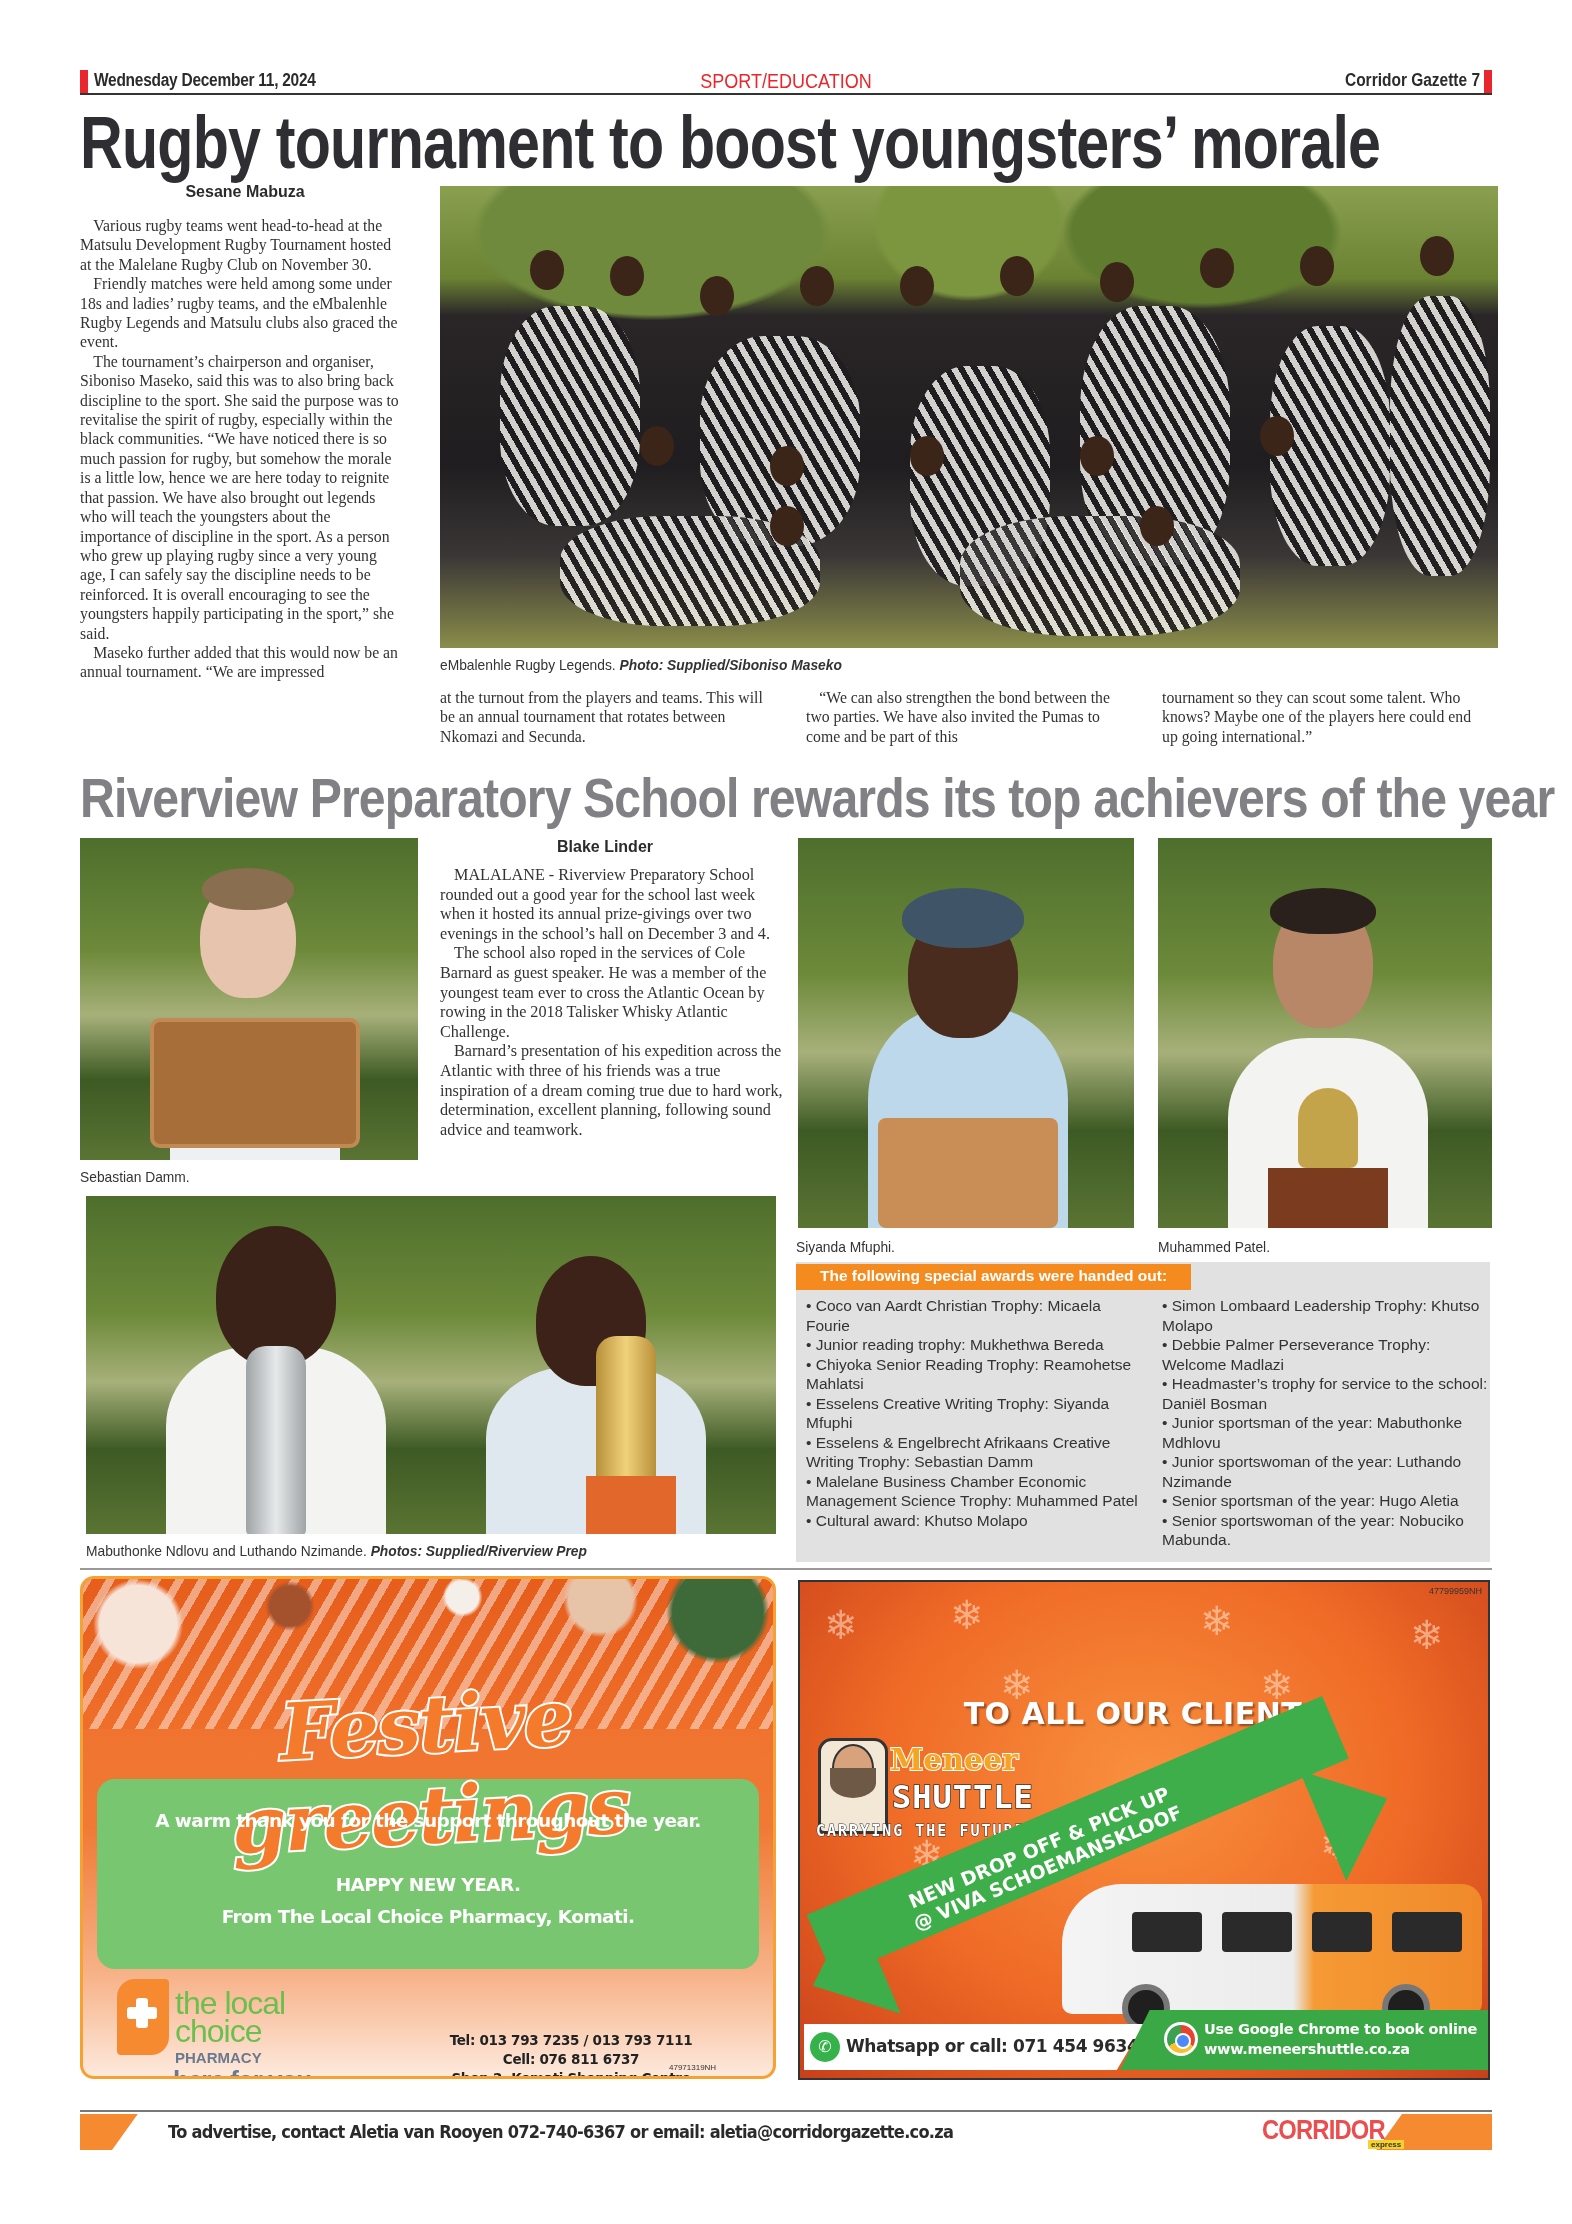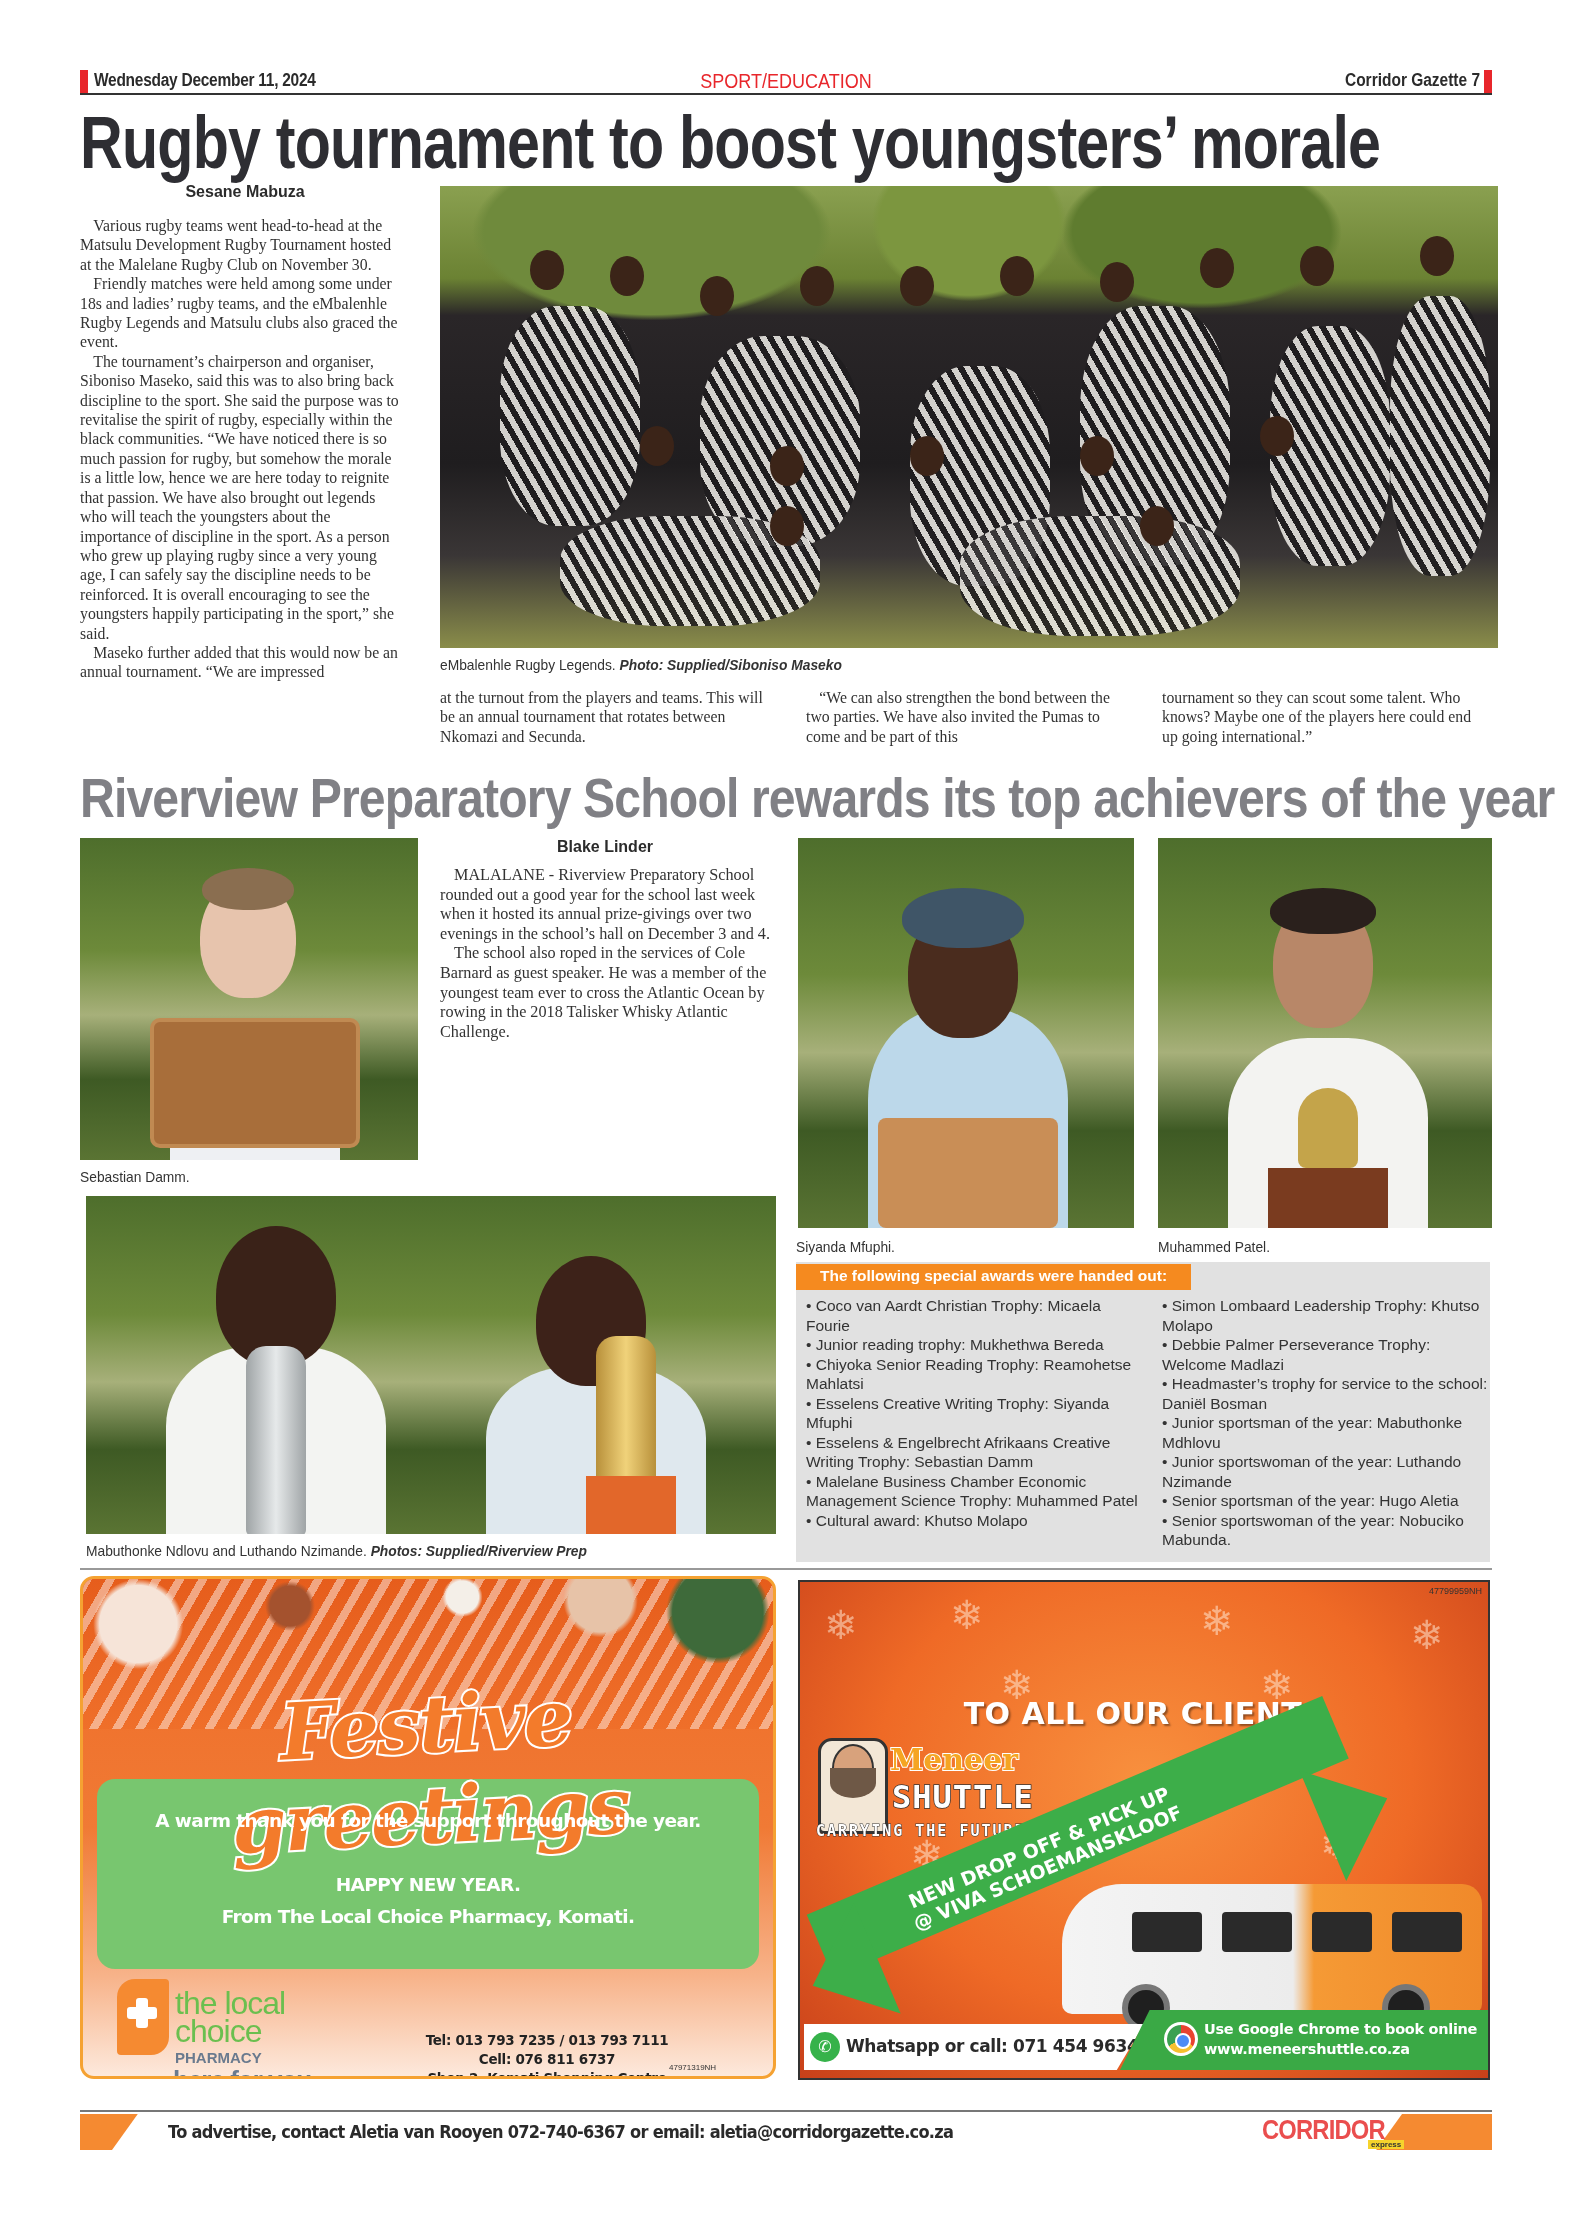--- a/index.html
+++ b/index.html
@@ -67,21 +67,21 @@
       linear-gradient(180deg, #e65d1c, #ef6f2a); }
   .festive-title { left: 0; width: 100%; top: 100px; text-align: center; font-family: "DejaVu Serif", serif; font-style: italic; font-weight: bold; font-size: 78px; color: #f37b2b; -webkit-text-stroke: 4px #fff; paint-order: stroke fill; letter-spacing: -2px; transform: rotate(-3deg); }
   .green-panel { left: 14px; top: 200px; width: 662px; height: 190px; background: #78c66f; border-radius: 18px; }
   .ad-msg { left: 14px; width: 662px; text-align: center; font-family: "DejaVu Sans", sans-serif; font-weight: bold; color: #fff; font-size: 18.5px; line-height: 32px; letter-spacing: -0.6px; }
   .tlc-logo-mark { left: 34px; top: 400px; width: 52px; height: 76px; background: #f58a31; border-radius: 18px 4px 18px 4px; }
   .tlc-cross-h { left: 44px; top: 428px; width: 30px; height: 12px; background: #fff; border-radius: 3px; }
   .tlc-cross-v { left: 53px; top: 419px; width: 12px; height: 30px; background: #fff; border-radius: 3px; }
   .tlc-name { left: 92px; top: 410px; font-family: "Liberation Sans", sans-serif; font-size: 32px; line-height: 28px; color: #6bbf4f; letter-spacing: -1px; }
   .tlc-pharm { left: 92px; top: 470px; font-family: "Liberation Sans", sans-serif; font-weight: bold; font-size: 15px; color: #6a7a8e; }
   .tlc-tag { left: 90px; top: 486px; font-family: "Liberation Sans", sans-serif; font-weight: bold; font-size: 26px; color: #6a7a8e; letter-spacing: -1px; }
-  .tlc-contact { left: 274px; top: 452px; width: 380px; text-align: center; font-family: "DejaVu Sans", sans-serif; font-weight: bold; font-size: 13.5px; line-height: 19px; color: #222; letter-spacing: -0.3px; }
+  .tlc-contact { left: 298px; top: 452px; width: 380px; text-align: center; font-family: "DejaVu Sans", sans-serif; font-weight: bold; font-size: 13.5px; line-height: 19px; color: #222; letter-spacing: -0.3px; }
   .ad-code { font-family: "Liberation Sans", sans-serif; font-size: 8px; color: #333; }
 
   .ad-right { left: 798px; top: 1580px; width: 692px; height: 500px; border: 2px solid #333; overflow: hidden;
     background: radial-gradient(ellipse at 50% 40%, #f8903e 0%, #ef6a26 55%, #c8401a 100%); }
   .snow { position: absolute; color: rgba(255,230,210,0.55); font-size: 40px; font-family: "DejaVu Sans", sans-serif; }
   .seasons-title { left: 0; width: 100%; top: 18px; text-align: center; font-family: "DejaVu Serif", serif; font-style: italic; font-size: 66px; color: #2f2f35; letter-spacing: -1px; }
   .to-all { left: 0; width: 100%; top: 114px; text-align: center; font-family: "DejaVu Sans", sans-serif; font-weight: bold; font-size: 30px; color: #fff; text-shadow: 2px 2px 2px rgba(0,0,0,0.4); letter-spacing: 0.5px; }
   .mascot { left: 18px; top: 156px; width: 70px; height: 96px; background: #f3e7d6; border: 3px solid #333; border-radius: 14px 14px 6px 6px; }
   .mascot-face { left: 32px; top: 162px; width: 42px; height: 48px; background: #d8a27c; border-radius: 50%; border: 2px solid #333; }
   .mascot-beard { left: 30px; top: 186px; width: 46px; height: 30px; background: #6e5846; border-radius: 0 0 50% 50%; }
@@ -168,20 +168,21 @@
 <div class="abs body-text col-cond" style="left:806px; top:688px; width:340px; text-indent:14px;">“We can also strengthen the bond between the two parties. We have also invited the Pumas to come and be part of this</div>
 <div class="abs body-text col-cond" style="left:1162px; top:688px; width:340px;">tournament so they can scout some talent. Who knows? Maybe one of the players here could end up going international.”</div>
 
 <h2 class="abs headline2">Riverview Preparatory School rewards its top achievers of the year</h2>
 
 <div class="abs byline" style="left:430px; top:838px; width:350px;">Blake Linder</div>
 
 <div class="abs body-text" style="left:440px; top:866px; width:345px; font-size:16.2px; line-height:19.6px;">
   <p>MALALANE - Riverview Preparatory School rounded out a good year for the school last week when it hosted its annual prize-givings over two evenings in the school’s hall on December 3 and 4.</p>
   <p>The school also roped in the services of Cole Barnard as guest speaker. He was a member of the youngest team ever to cross the Atlantic Ocean by rowing in the 2018 Talisker Whisky Atlantic Challenge.</p>
+  <p>Barnard’s presentation of his expedition across the Atlantic with three of his friends was a true inspiration of a dream coming true due to hard work, determination, excellent planning, following sound advice and teamwork.</p>
 </div>
 
 <div class="abs photo" style="left:80px; top:838px; width:338px; height:322px;">
   <div class="shirt" style="left:90px; top:200px; width:170px; height:130px; background:#eef0f3;"></div>
   <div class="kid-head" style="left:120px; top:40px; width:96px; height:120px; background:#e7c4ad;"></div>
   <div class="kid-head" style="left:122px; top:30px; width:92px; height:42px; background:#8a6e50;"></div>
   <div class="trophy" style="left:70px; top:180px; width:210px; height:130px; background:#a86e3a; border-radius:10px; border:4px solid #c08a52;"></div>
 </div>
 <div class="abs caption" style="left:80px; top:1168px;">Sebastian Damm.</div>
 

